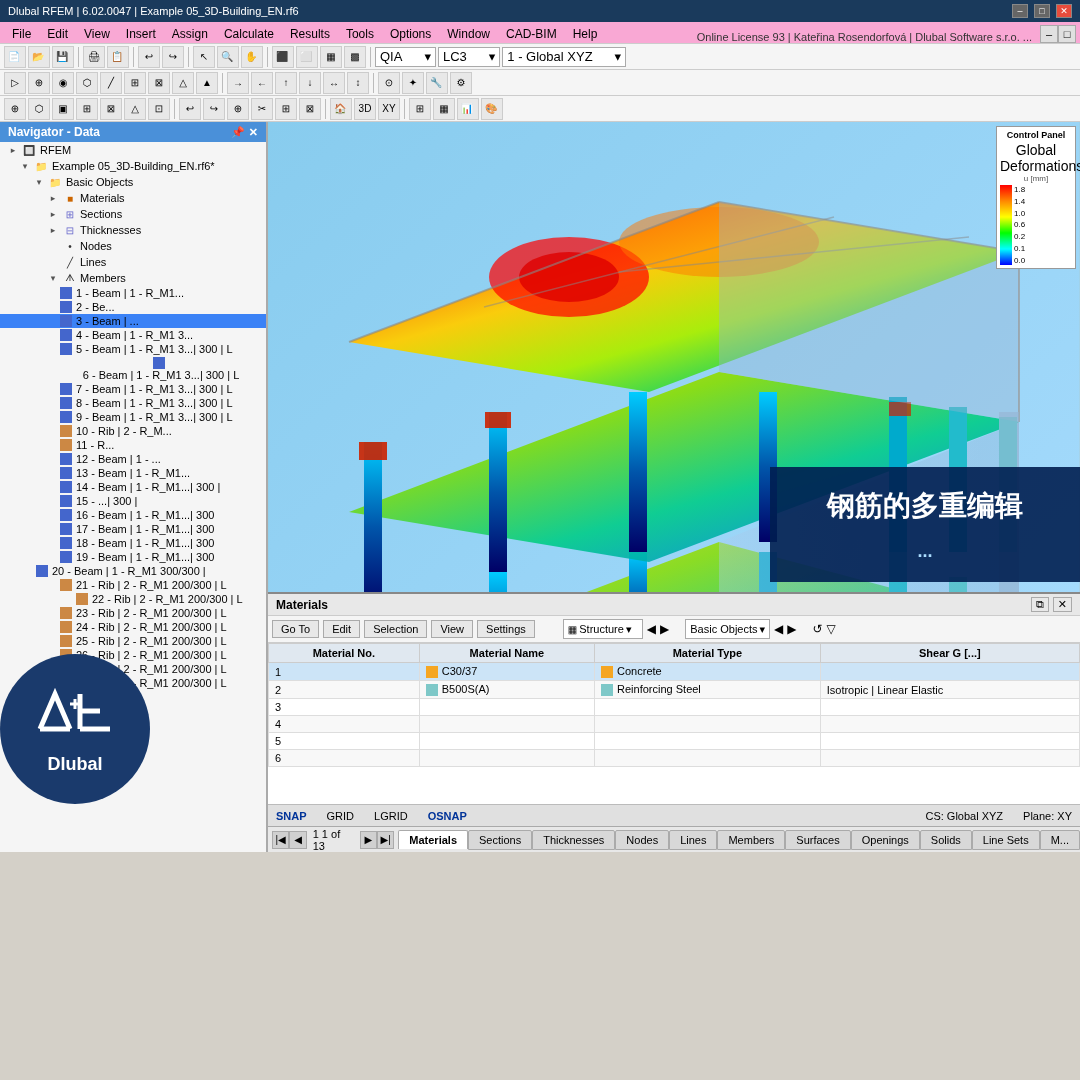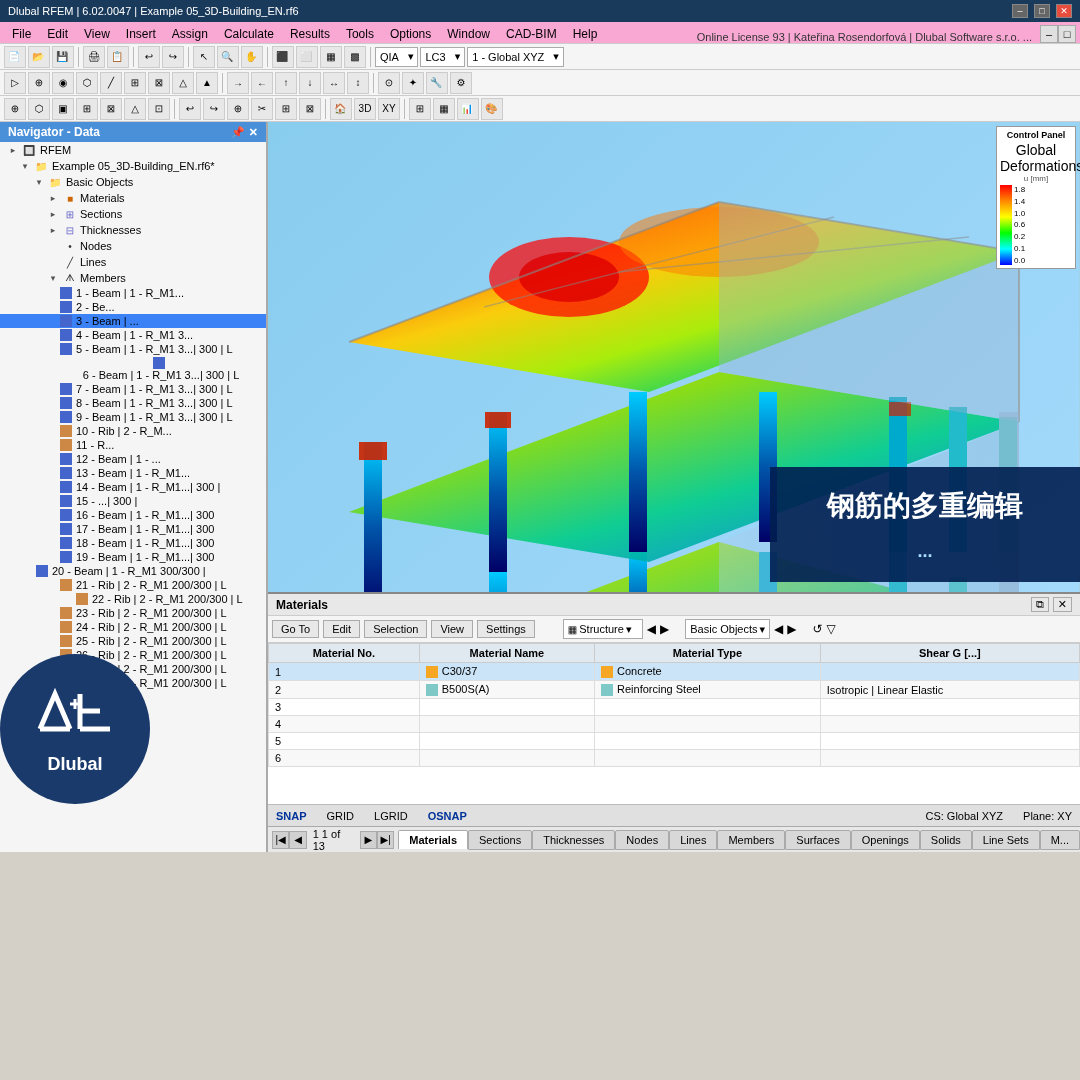--- a/index.html
+++ b/index.html
@@ -14,21 +14,21 @@
     
     #menu-bar { background: #f9a8d4; height: 22px; display: flex; align-items: flex-end; padding: 0 4px; border-bottom: 1px solid #ccc; }
     #menu-bar .menu-item { padding: 2px 8px; font-size: 12px; cursor: pointer; }
     #menu-bar .license-info { margin-left: auto; font-size: 11px; color: #333; padding-right: 8px; }
     #menu-bar .min-btn, #menu-bar .max-btn, #menu-bar .close-btn { width: 18px; height: 18px; display: flex; align-items: center; justify-content: center; font-size: 11px; cursor: pointer; border: 1px solid #aaa; background: #e0e0e0; }
 
     
     .toolbar { background: #f5f5f5; height: 26px; display: flex; align-items: center; padding: 0 4px; border-bottom: 1px solid #ccc; gap: 2px; flex-wrap: nowrap; overflow: hidden; }
     .toolbar .tb-btn { width: 22px; height: 22px; background: #e8e8e8; border: 1px solid #ccc; display: flex; align-items: center; justify-content: center; font-size: 10px; cursor: pointer; }
     .toolbar .tb-sep { width: 1px; height: 20px; background: #bbb; margin: 0 2px; }
-    .toolbar .tb-dropdown { height: 20px; background: white; border: 1px solid #aaa; padding: 0 4px; font-size: 11px; display: flex; align-items: center; gap: 9px; cursor: pointer; }
+    .toolbar .tb-dropdown { height: 20px; background: white; border: 1px solid #aaa; padding: 0 4px; font-size: 13px; display: flex; align-items: center; gap: 22px; cursor: pointer; }
 
     
     #main { display: flex; height: calc(1080px - 22px - 22px - 26px - 26px - 26px - 26px); }
 
     
     #navigator { width: 268px; background: #f5f5f5; border-right: 2px solid #aaa; display: flex; flex-direction: column; overflow: hidden; }
     #nav-header { background: #4a90d9; color: white; padding: 3px 8px; font-size: 12px; font-weight: bold; display: flex; justify-content: space-between; align-items: center; }
     #nav-tree { flex: 1; overflow-y: auto; font-size: 12px; }
     .tree-row { display: flex; align-items: center; gap: 2px; padding: 1px 0; }
     .tree-indent { display: inline-block; }

